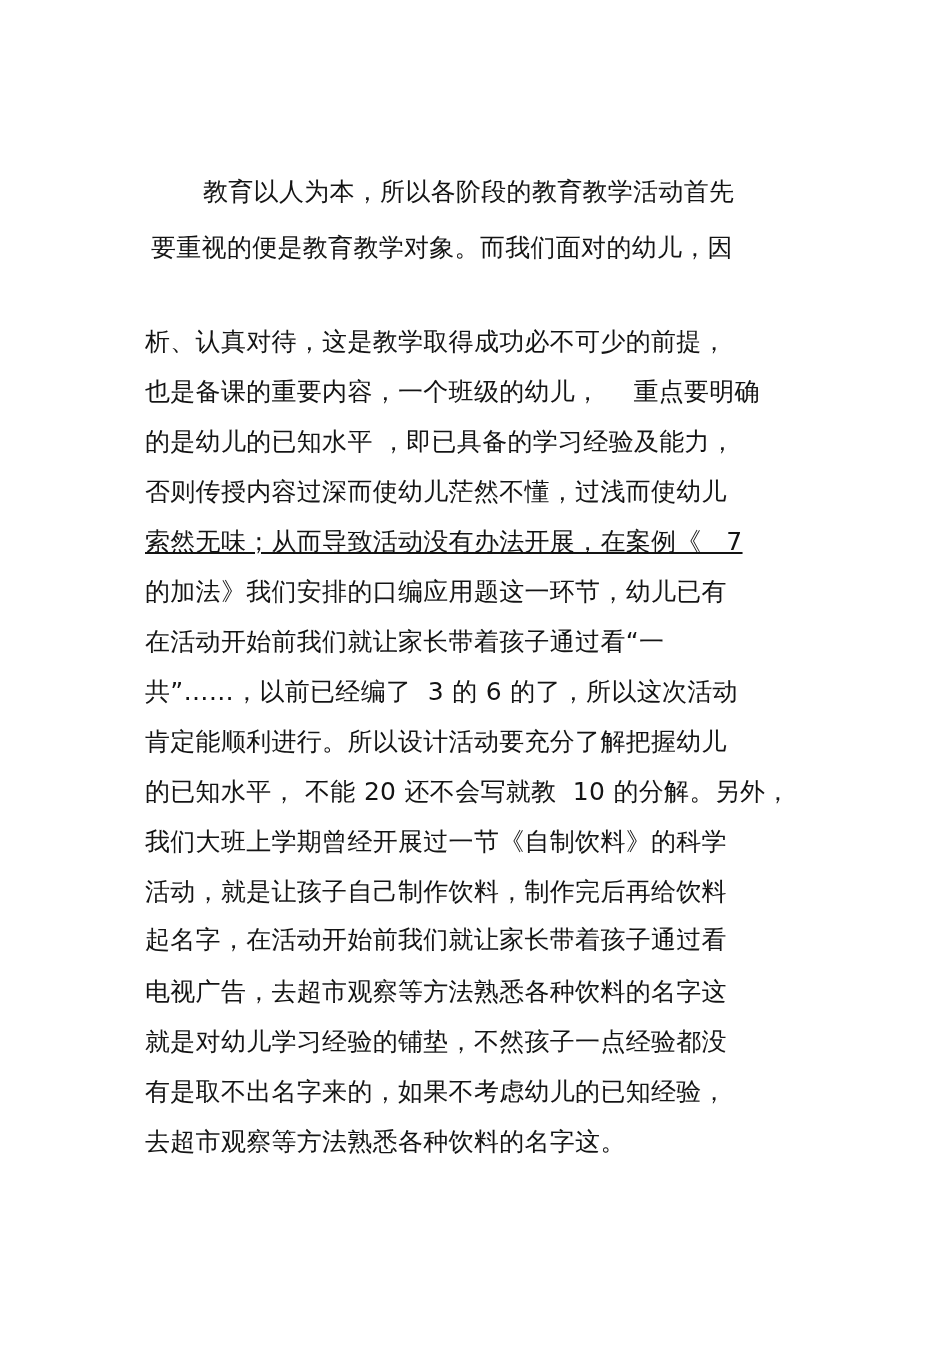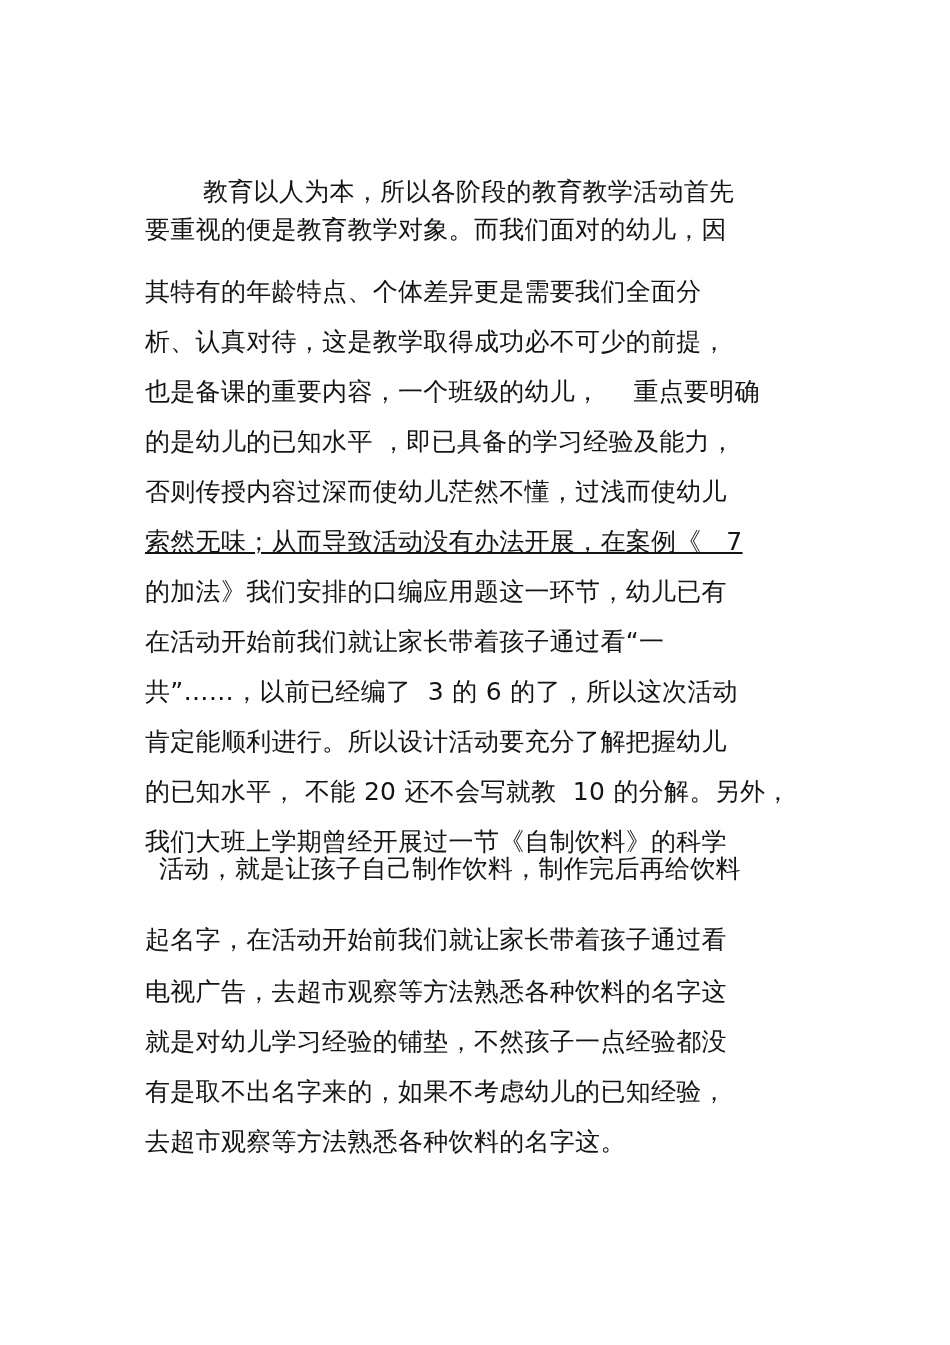--- a/index.html
+++ b/index.html
@@ -35,32 +35,31 @@
     }
     .line.indent {
       left: 203px;
     }
   </style>
 </head>
 <body>
 
 <div class="page">
   <div class="line indent" style="top:167px;">教育以人为本，所以各阶段的教育教学活动首先</div>
-  <div class="line" style="top:205px;">要重视的便是教育教学对象。而我们面对的幼儿，因</div>
-  <div class="line" style="top:267px;">其特有的年龄特点、个体差异更是需要我们全面分</div>
+  <div class="line" style="top:223px;margin-left:6px;">要重视的便是教育教学对象。而我们面对的幼儿，因</div>
   <div class="line" style="top:317px;">析、认真对待，这是教学取得成功必不可少的前提，</div>
   <div class="line" style="top:367px;">也是备课的重要内容，一个班级的幼儿，    重点要明确</div>
   <div class="line" style="top:417px;">的是幼儿的已知水平 ，即已具备的学习经验及能力，</div>
   <div class="line" style="top:467px;">否则传授内容过深而使幼儿茫然不懂，过浅而使幼儿</div>
   <div class="line" style="top:517px;text-decoration:underline;">索然无味；从而导致活动没有办法开展，在案例《   7</div>
   <div class="line" style="top:567px;">的加法》我们安排的口编应用题这一环节，幼儿已有</div>
   <div class="line" style="top:617px;">在活动开始前我们就让家长带着孩子通过看“一</div>
   <div class="line" style="top:667px;">共”……，以前已经编了  3 的 6 的了，所以这次活动</div>
   <div class="line" style="top:717px;">肯定能顺利进行。所以设计活动要充分了解把握幼儿</div>
   <div class="line" style="top:767px;">的已知水平， 不能 20 还不会写就教  10 的分解。另外，</div>
   <div class="line" style="top:817px;">我们大班上学期曾经开展过一节《自制饮料》的科学</div>
-  <div class="line" style="top:844px;margin-left:14px;">活动，就是让孩子自己制作饮料，制作完后再给饮料</div>
+  <div class="line" style="top:867px;">活动，就是让孩子自己制作饮料，制作完后再给饮料</div>
   <div class="line" style="top:917px;font-family:Liberation Mono, monospace;">起名字，在活动开始前我们就让家长带着孩子通过看</div>
   <div class="line" style="top:967px;">电视广告，去超市观察等方法熟悉各种饮料的名字这</div>
   <div class="line" style="top:1017px;">就是对幼儿学习经验的铺垫，不然孩子一点经验都没</div>
   <div class="line" style="top:1067px;">有是取不出名字来的，如果不考虑幼儿的已知经验，</div>
   <div class="line" style="top:1117px;">去超市观察等方法熟悉各种饮料的名字这。</div>
 </div>
 
 </body></html>

